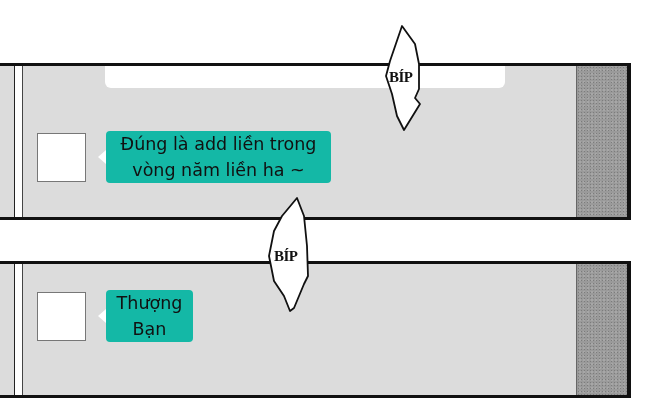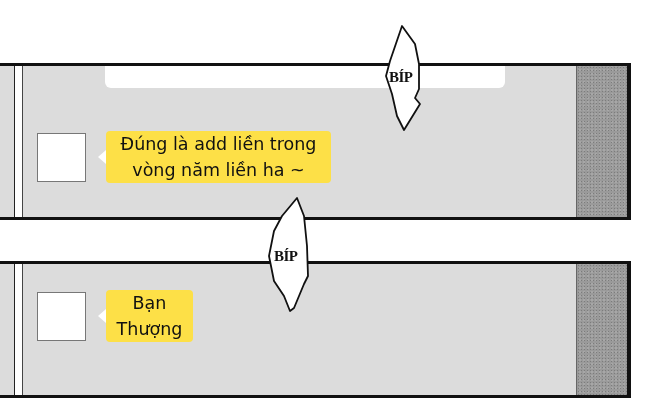--- a/index.html
+++ b/index.html
@@ -27,21 +27,21 @@
       border-left: 1px solid #666;
     }
     .input-bar {
       position: absolute; background: #fff; border-radius: 0 0 6px 6px;
     }
     .avatar {
       position: absolute; width: 49px; height: 49px; background: #fff;
       border: 1px solid #777; box-sizing: border-box;
     }
     .bubble {
-      position: absolute; background: #fde047; border-radius: 4px;
+      position: absolute; background: #14b8a6; border-radius: 4px;
       color: #111; font-size: 17.5px; line-height: 26px; text-align: center;
       font-family: "DejaVu Sans", sans-serif;
     }
     .bubble::before {
       content: ""; position: absolute; left: -8px; top: 50%; margin-top: -7px;
       border-top: 7px solid transparent; border-bottom: 7px solid transparent;
       border-right: 8px solid #fff;
     }
     .sfx {
       position: absolute; font-family: Liberation Serif, serif; font-weight: bold;
@@ -62,22 +62,22 @@
     <div>Đúng là add liền trong</div>
     <div>vòng năm liền ha ~</div>
   </div>
 </div>
 
 <div class="screen" style="left:-4px; top:261px; width:635px; height:137px;">
   <div class="bezel-left"></div>
   <div class="scroll-strip"></div>
   <div class="avatar" style="left:41px; top:28px;"></div>
   <div class="bubble" style="left:110px; top:26px; width:87px; height:52px;">
+    <div>Thượng</div>
     <div>Bạn</div>
-    <div>Thượng</div>
   </div>
 </div>
 
 <div class="sfx" style="left:382px; top:26px; width:50px; height:105px;">
   <svg width="50" height="105">
     <path d="M20,0 L33,18 L37,38 L37,63 L33,72 L38,78 L22,104 L15,90 L10,68 L4,50 L8,35 Z" fill="#fff" stroke="#111" stroke-width="1.8" stroke-linejoin="round"></path>
   </svg>
   <span style="left:7px; top:43px;">BÍP</span>
 </div>
 

